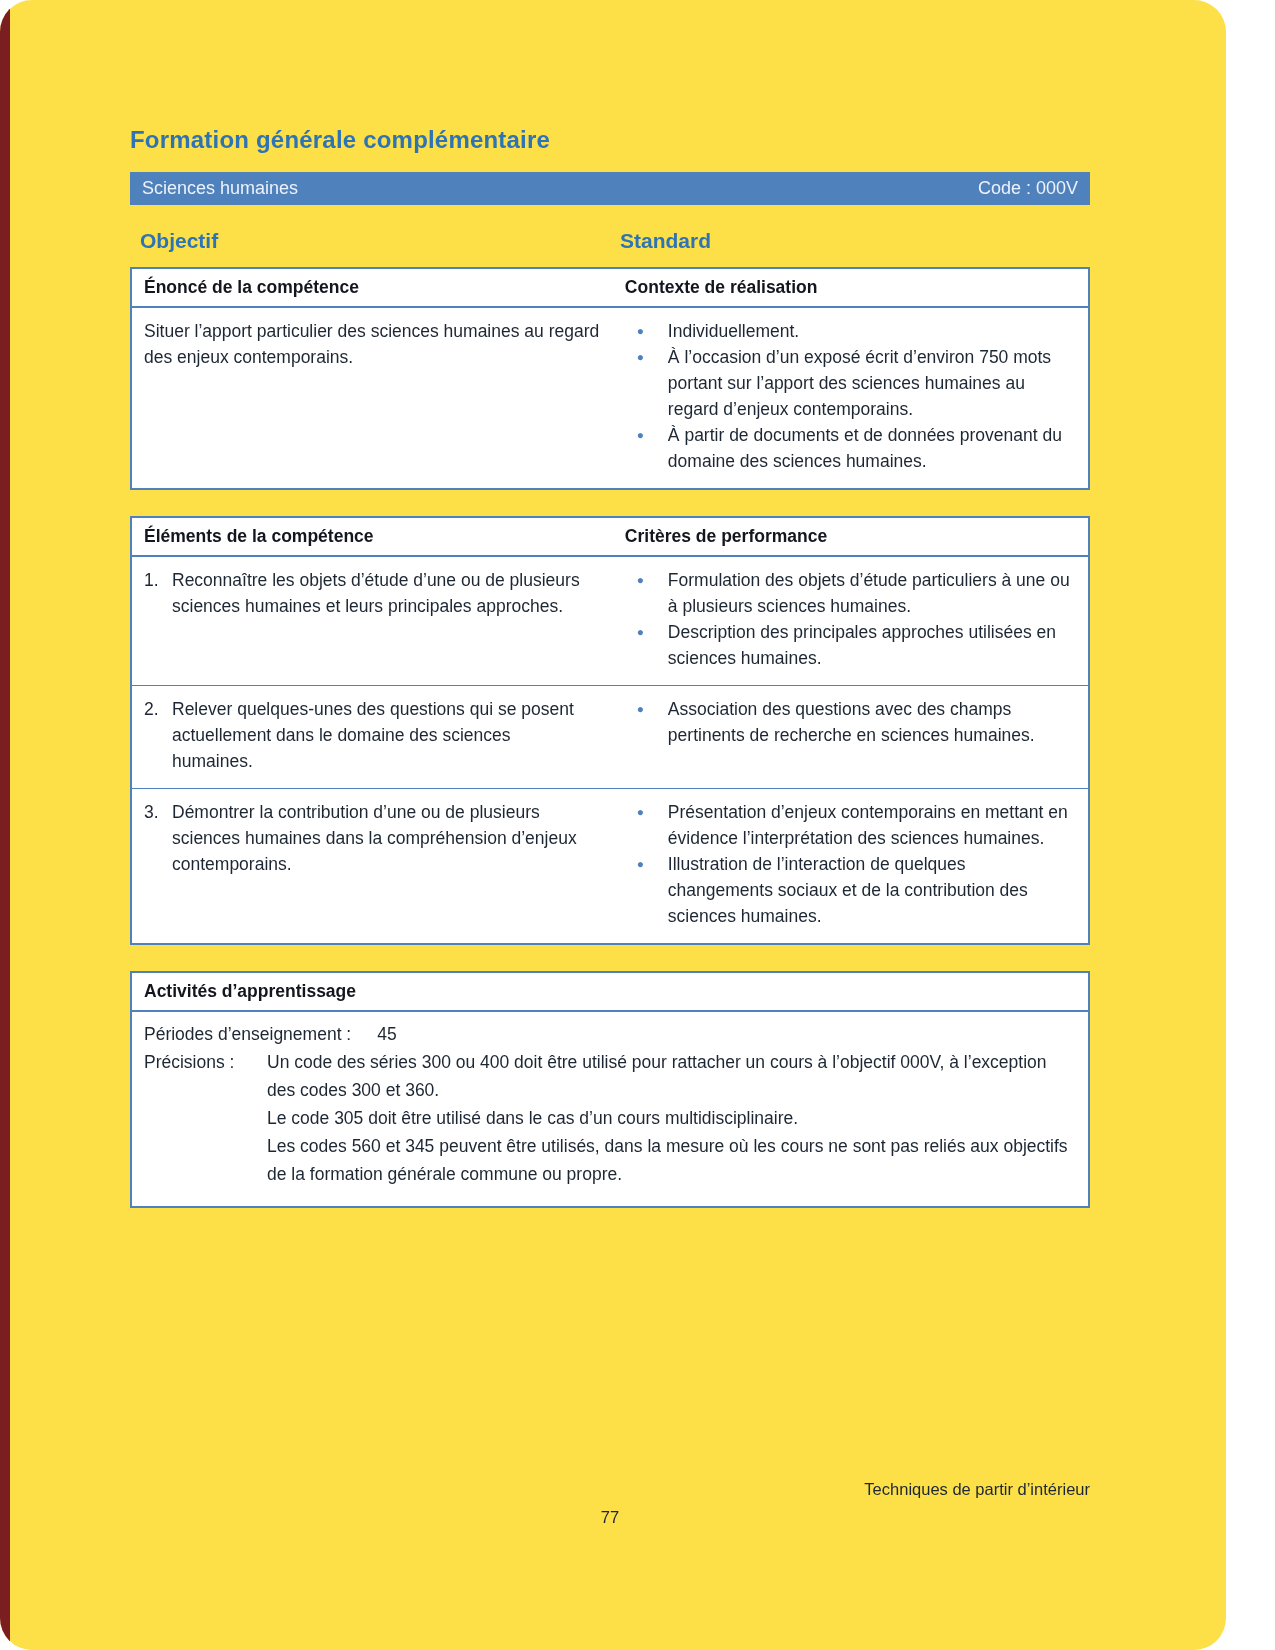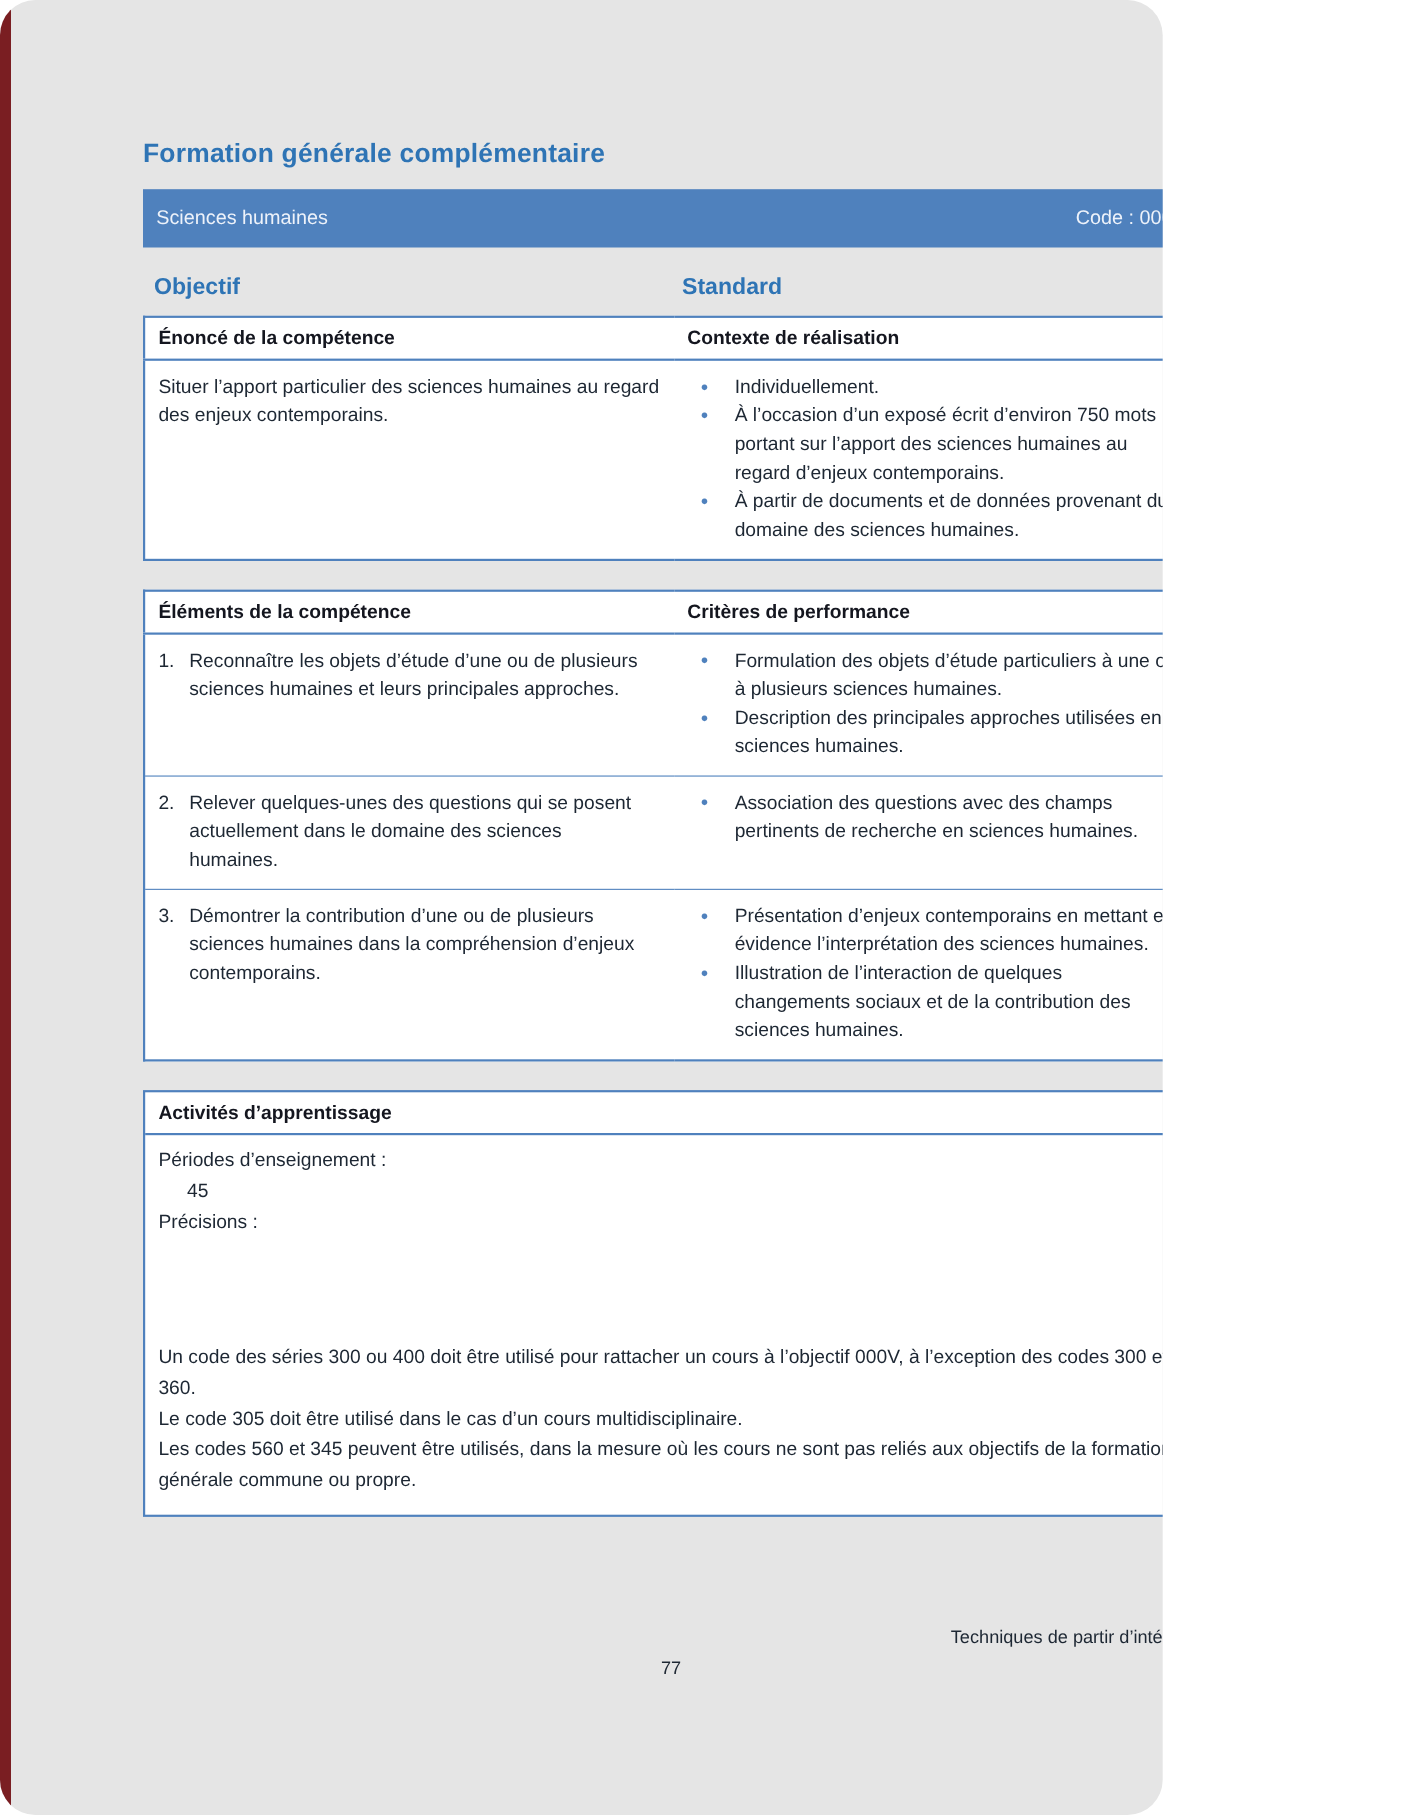--- a/index.html
+++ b/index.html
@@ -1,27 +1,27 @@
 <!DOCTYPE html>
 <html lang="fr"><head>
 <meta charset="utf-8">
 <style>
   * { margin:0; padding:0; box-sizing:border-box; }
   html,body { background:#ffffff; }
   body { font-family:"Liberation Sans", sans-serif; color:#1d2733; }
-  .page { position:relative; width:1057px; height:1650px; background:#e5e5e5; overflow:hidden;border-radius:32px; }
+  .page { position:relative; width:1226px; height:1650px; background:#fde047; overflow:hidden;border-radius:32px; }
 
   .red-bar { position:absolute; left:0; top:0; width:10px; height:1650px; background:#7a1e22; }
 
   .content { position:absolute; left:130px; top:0; width:960px; }
 
   .doc-title { margin-top:126px; color:#2e74b5; font-size:24px; font-weight:bold; letter-spacing:.2px; }
 
   .banner { margin-top:18px; background:#4f81bd; color:#edf2fa; display:flex;
-            justify-content:space-between; padding:16px 12px; font-size:18px; }
+            justify-content:space-between; padding:6px 12px; font-size:18px; }
 
   .col-heads { display:flex; margin-top:24px; margin-bottom:14px; }
   .col-head { color:#2e74b5; font-size:21px; font-weight:bold; }
   .col-head.c-left { width:482px; padding-left:10px; }
   .col-head.c-right { padding-left:8px; }
 
   table.tbl { width:100%; border:2px solid #4f81bd; border-collapse:collapse; margin-bottom:26px; background:#fff; }
   table.tbl th { width:50.3%; text-align:left; font-size:17.5px; color:#14161f;
                  padding:8px 12px; border-bottom:2px solid #4f81bd; }
   table.tbl th + th { width:49.7%; }
@@ -33,21 +33,21 @@
   .bullet-text { flex:1; padding-right:4px; }
 
   .numbered { display:flex; }
   .num { flex:0 0 28px; }
   .num-text { flex:1; padding-right:6px; }
 
   .box { border:2px solid #4f81bd; margin-bottom:26px; background:#fff; }
   .box-header { padding:8px 12px; font-size:17.5px; font-weight:bold; color:#14161f;
                 border-bottom:2px solid #4f81bd; }
   .box-body { padding:8px 12px 18px 12px; font-size:17.5px; line-height:28px; }
-  .arow { display:flex;flex-direction:column; }
+  .arow { display:flex; }
   .alabel { flex:0 0 123px; }
   .avalue-inline { margin-left:26px; }
   .ablock { flex:1; }
   .ablock p { margin:0; }
 
   .footer-right { position:absolute; left:130px; top:1480px; width:960px; text-align:right;
                   font-size:16.5px; color:#1d2733; }
   .page-num { position:absolute; left:130px; top:1508px; width:960px; text-align:center;
               font-size:16.5px; color:#1d2733; }
 </style>

